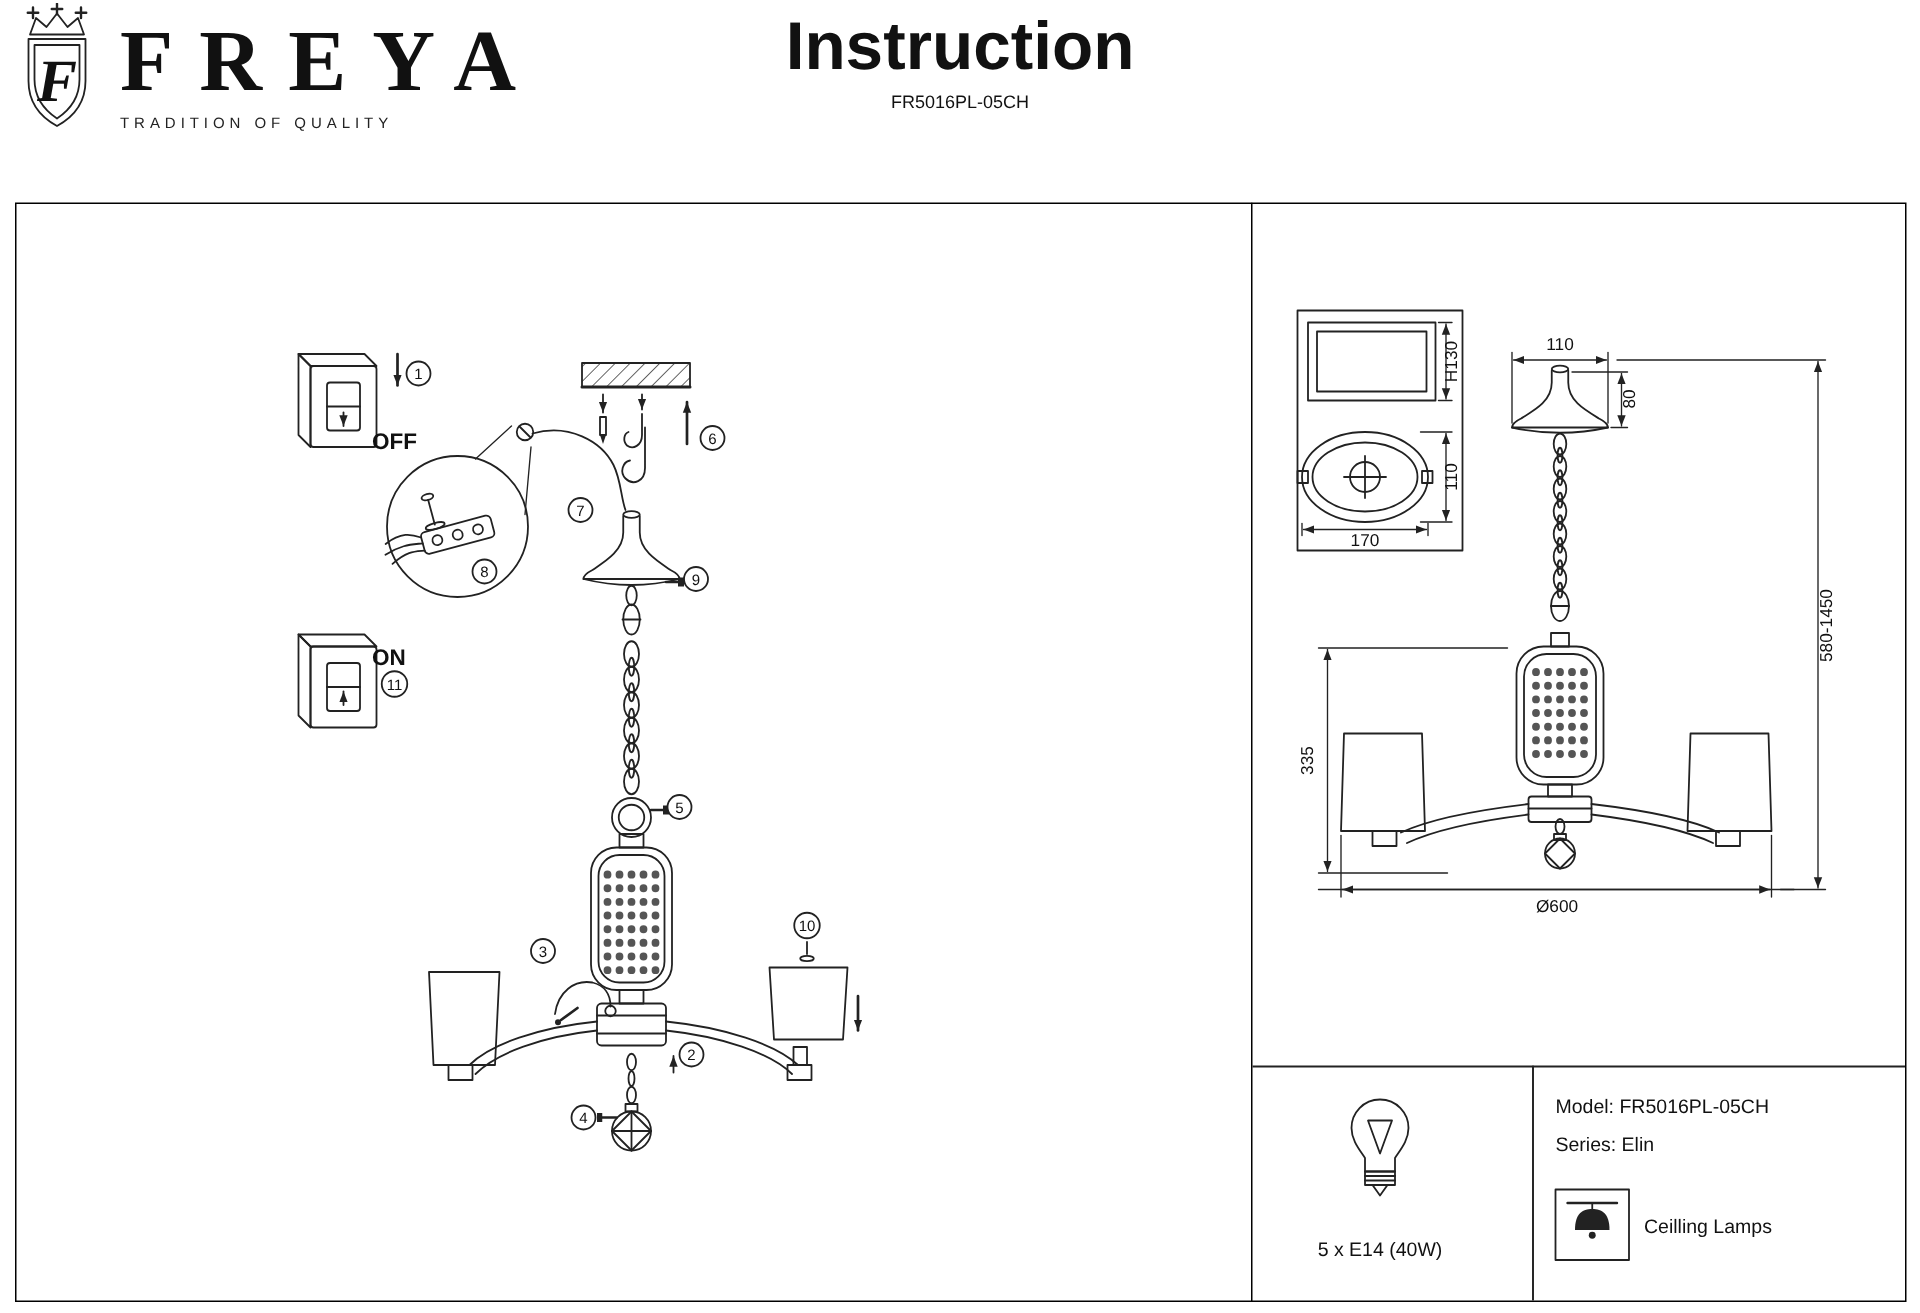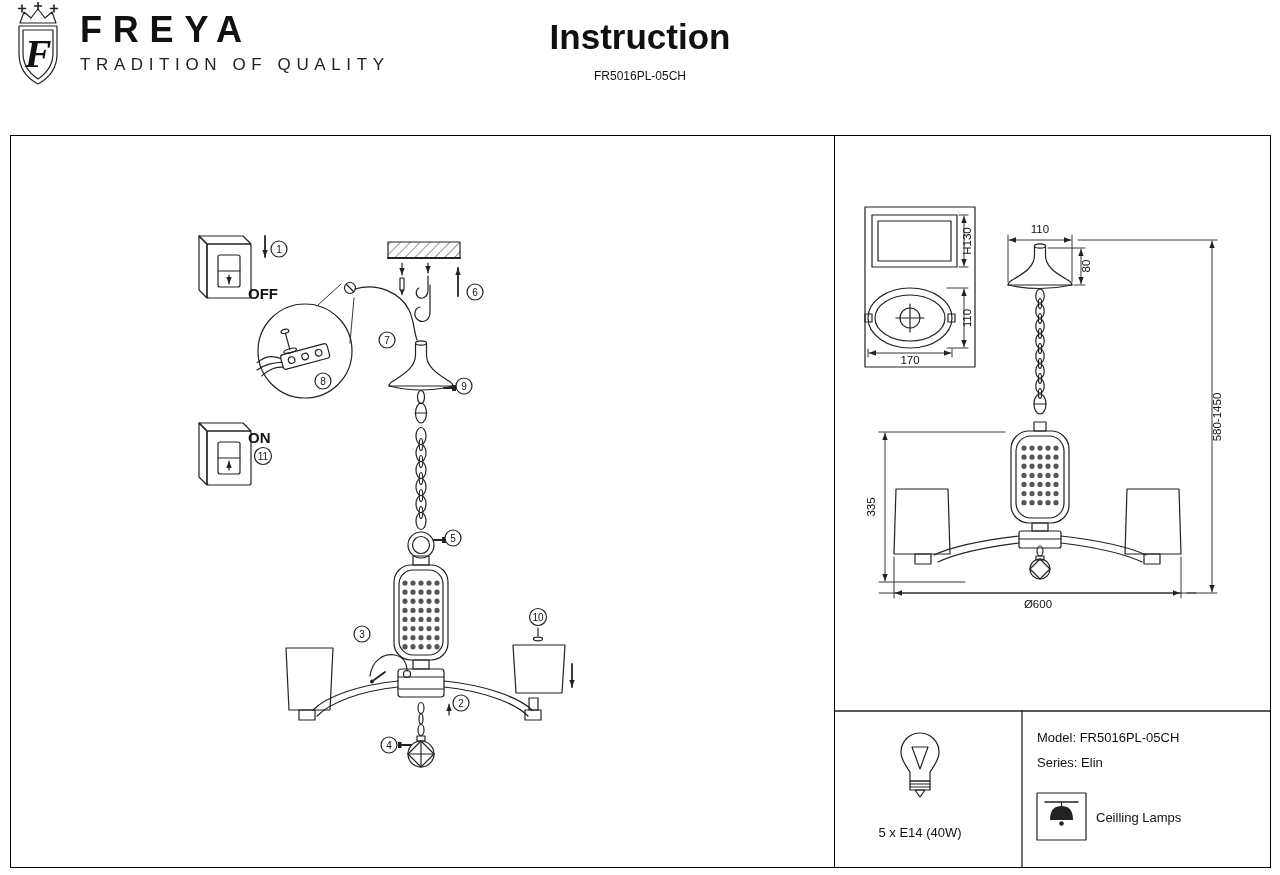--- a/index.html
+++ b/index.html
@@ -4,24 +4,24 @@
 <style>
   *{box-sizing:border-box}
   html,body{margin:0;padding:0;background:#fff}
   body{width:1280px;height:875px;font-family:"Liberation Sans",sans-serif;color:#111}
   .page{position:relative;width:1280px;height:875px;background:#fff;overflow:hidden}
 
   
   .logo{position:absolute;left:10px;top:2px;display:flex;align-items:flex-start}
   .crest{display:block}
   .brand-text{margin-left:14px;margin-top:10px}
-  .brand{font-family:Liberation Sans, sans-serif;font-weight:bold;font-size:36px;line-height:1;letter-spacing:.30em;white-space:nowrap}
-  .tagline{font-size:17px;letter-spacing:.33em;margin-top:7px;color:#222;white-space:nowrap}
+  .brand{font-family:Liberation Serif, serif;font-weight:bold;font-size:58px;line-height:1;letter-spacing:.30em;white-space:nowrap}
+  .tagline{font-size:10px;letter-spacing:.33em;margin-top:7px;color:#222;white-space:nowrap}
   .title-block{position:absolute;left:50%;top:6px;transform:translateX(-50%);text-align:center}
-  .title-block h1{margin:12px;font-size:35px;font-weight:bold;line-height:1.1}
+  .title-block h1{margin:0;font-size:45px;font-weight:bold;line-height:1.1}
   .model-code{font-size:12px;margin-top:5px}
 
   
   .panel{position:absolute;border:1px solid #000;background:#fff}
   .panel-left{left:10px;top:135px;width:825px;height:733px}
   .panel-right{left:834px;top:135px;width:437px;height:733px}
   .panel svg{display:block;width:100%;height:100%}
 
   
   g.art{stroke:#222;fill:none;stroke-width:1.2;stroke-linecap:round;stroke-linejoin:round}

